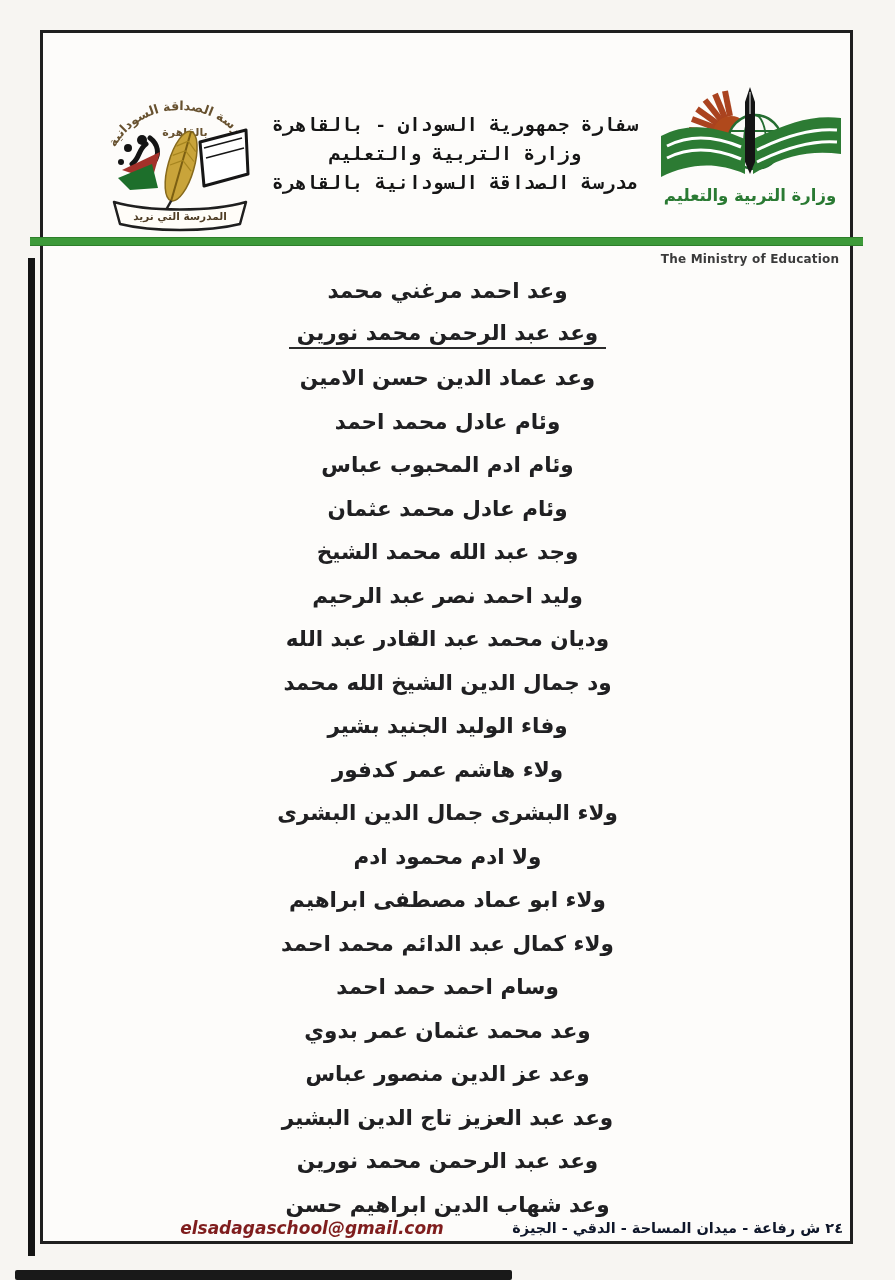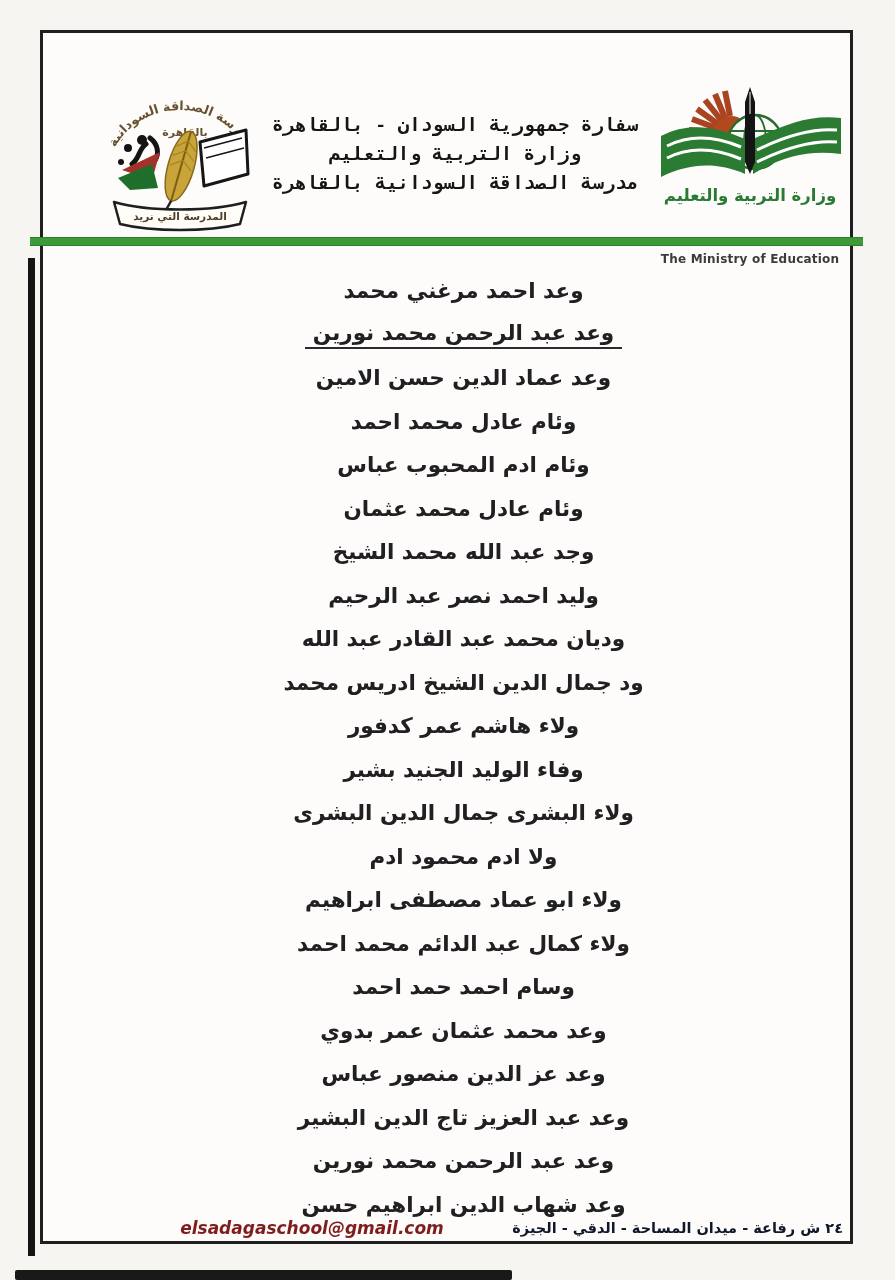--- a/index.html
+++ b/index.html
@@ -34,21 +34,21 @@
     position:absolute;left:255px;top:112px;width:400px;
     text-align:center;direction:rtl;
     font-weight:bold;font-size:19px;line-height:29px;color:#151515;font-family:Liberation Mono, monospace;
   }
   .ministry{position:absolute;left:650px;top:84px;width:200px;text-align:center;}
   .ministry .ar{font-size:16.5px;font-weight:bold;color:#2a7a33;direction:rtl;margin-top:1px;line-height:18px;}
   .ministry .en{font-size:12px;font-weight:bold;color:#3b3b3b;line-height:13px;letter-spacing:.2px;margin-top:48px;}
   .school-logo{position:absolute;left:88px;top:78px;}
 
   
-  .names{position:absolute;left:44px;top:269px;width:807px;margin-left:16px;}
+  .names{position:absolute;left:44px;top:269px;width:807px;}
   .name-row{
     height:43.5px;display:flex;align-items:center;justify-content:center;
     direction:rtl;font-size:21.5px;font-weight:bold;color:#202022;
   }
   .u{border-bottom:2.5px solid #2b2b2b;padding:0 8px 2px;}
 
   
   .footer{position:absolute;left:42px;top:1218px;width:811px;height:27px;}
   .footer .email{
     position:absolute;left:110px;width:320px;text-align:center;
@@ -174,27 +174,27 @@
     <div class="name-row">
         <span>وجد عبد الله محمد الشيخ</span>
       </div>
     <div class="name-row">
         <span>وليد احمد نصر عبد الرحيم</span>
       </div>
     <div class="name-row">
         <span>وديان محمد عبد القادر عبد الله</span>
       </div>
     <div class="name-row">
-        <span>ود جمال الدين الشيخ ادريس محمد</span>
+        <span>ود جمال الدين الشيخ الله محمد</span>
+      </div>
+    <div class="name-row">
+        <span>وفاء الوليد الجنيد بشير</span>
       </div>
     <div class="name-row">
         <span>ولاء هاشم عمر كدفور</span>
-      </div>
-    <div class="name-row">
-        <span>وفاء الوليد الجنيد بشير</span>
       </div>
     <div class="name-row">
         <span>ولاء البشرى جمال الدين البشرى</span>
       </div>
     <div class="name-row">
         <span>ولا ادم محمود ادم</span>
       </div>
     <div class="name-row">
         <span>ولاء ابو عماد مصطفى ابراهيم</span>
       </div>

